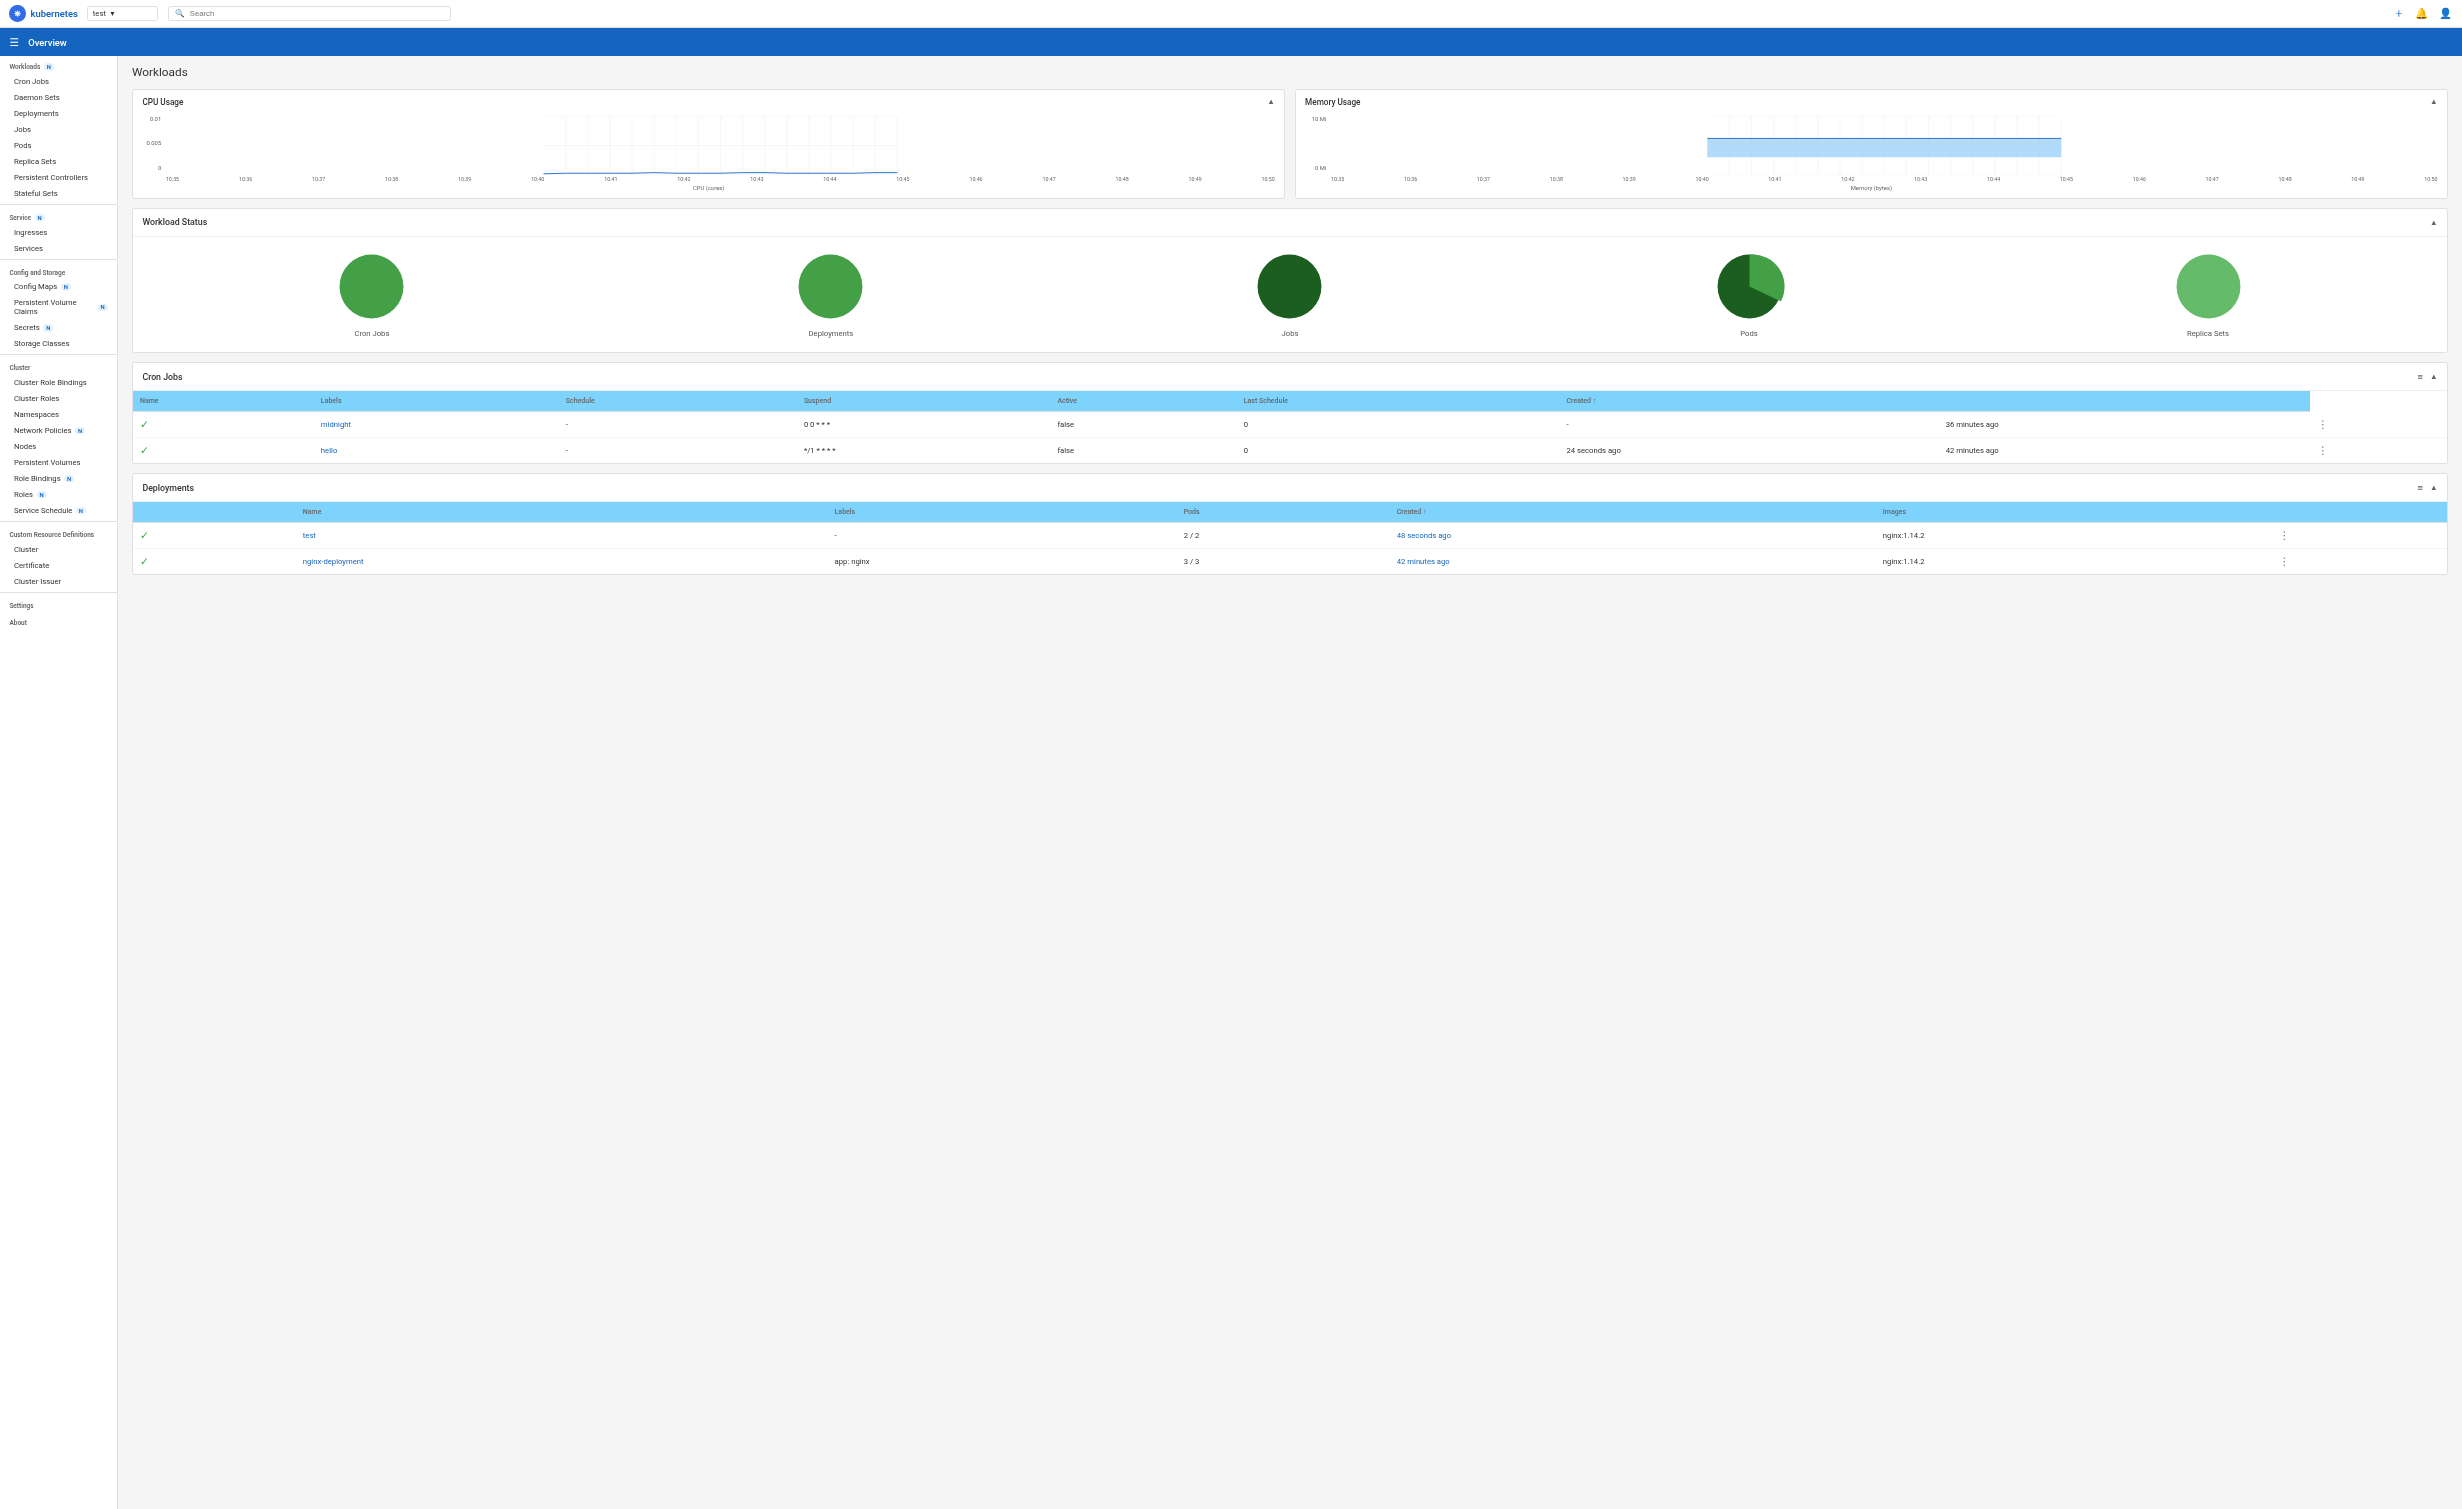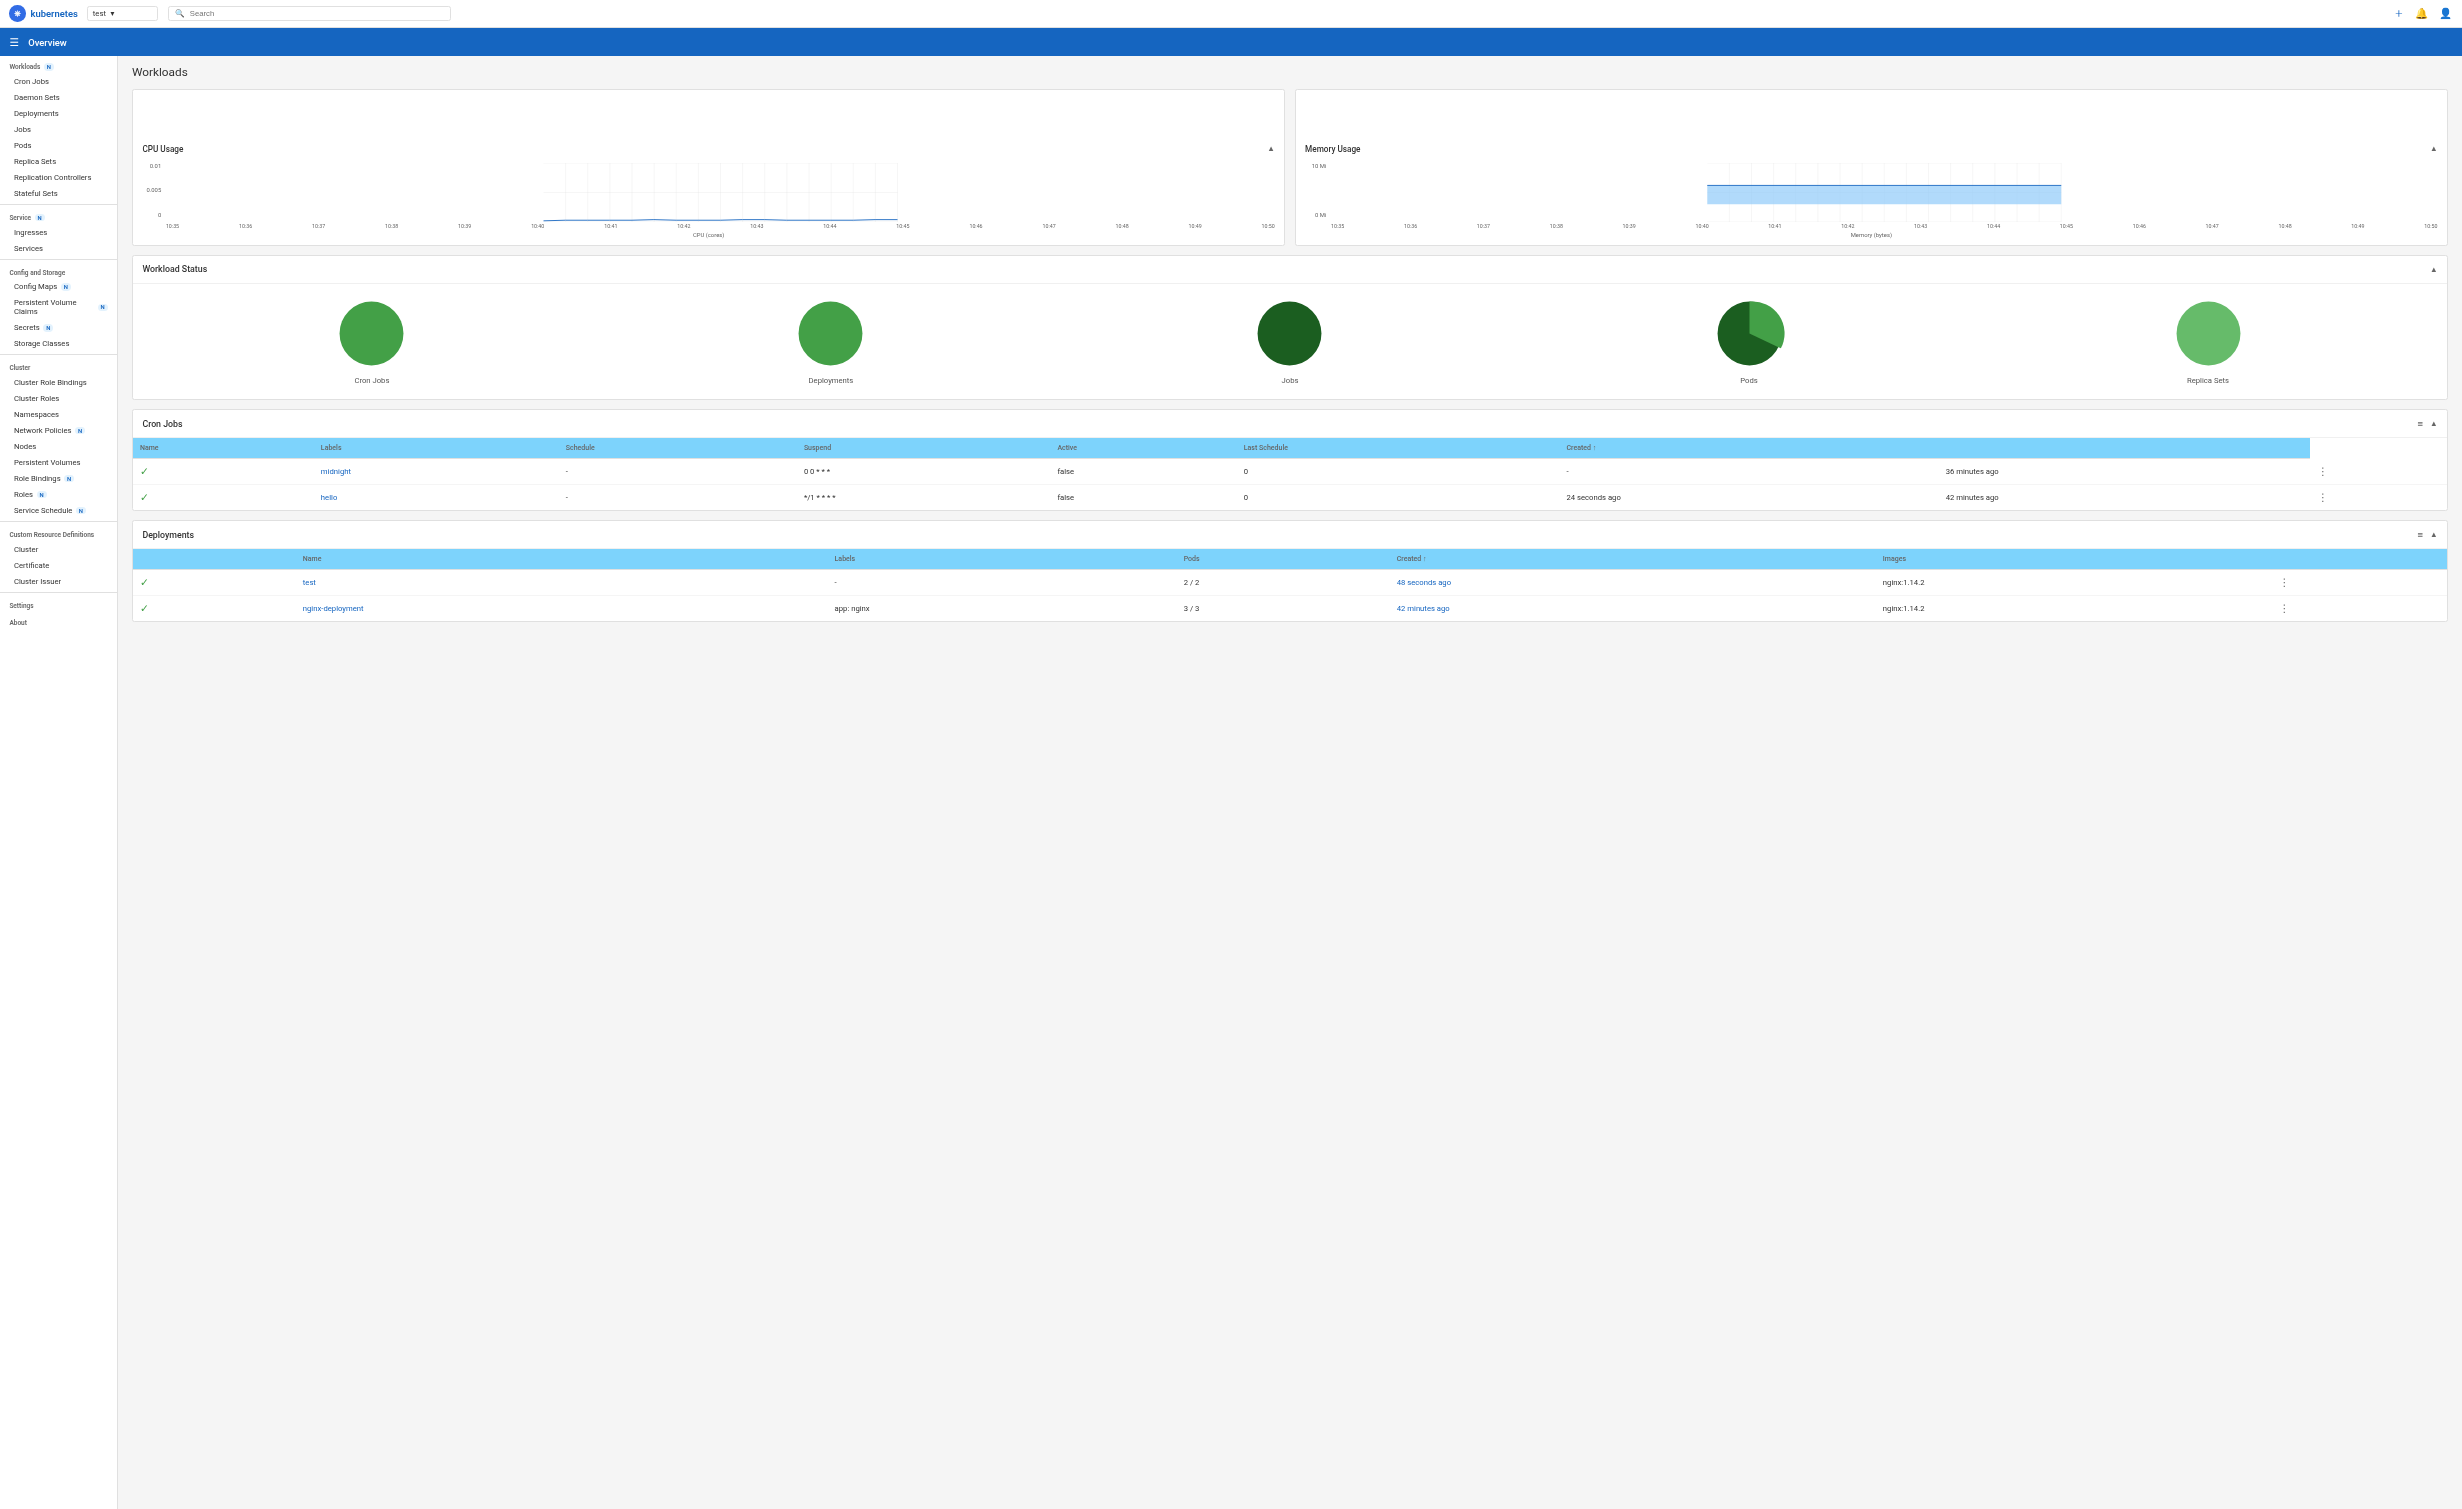--- a/index.html
+++ b/index.html
@@ -30,21 +30,21 @@
     .sidebar-item { padding: 3.5px 9.4px 3.5px 14px; cursor: pointer; color: #333; font-size: 7.7px; display: flex; align-items: center; gap: 3.5px; }
     .sidebar-divider { height: 0.6px; background: #e0e0e0; margin: 2.4px 0; }
 
     
     .content { flex: 1; overflow-y: auto; padding: 9.4px 14px; }
     .content-title { font-size: 11.8px; font-weight: 400; color: #333; margin-bottom: 9.4px; }
 
     
     .charts-row { display: flex; gap: 9.4px; margin-bottom: 9.4px; }
     .chart-card { flex: 1; background: #fff; border: 0.6px solid #e0e0e0; border-radius: 2.4px; }
-    .chart-header { display: flex; align-items: center; justify-content: space-between; padding: 7px 9.4px 4.7px 9.4px; margin-top: 47px; }
+    .chart-header { display: flex; align-items: center; justify-content: space-between; padding: 7px 9.4px 4.7px 9.4px; }
     .chart-title { font-size: 8.2px; font-weight: 500; }
     .chart-body { padding: 4.7px 9.4px 7px 9.4px; }
 
     
     .workload-status-body { padding: 14px 9.4px; display: flex; justify-content: space-around; align-items: center; }
     .workload-item { display: flex; flex-direction: column; align-items: center; gap: 7px; }
     .workload-label { font-size: 7.7px; color: #555; }
 
     
     .section-card { background: #fff; border: 0.6px solid #e0e0e0; border-radius: 2.4px; margin-bottom: 9.4px; }
@@ -120,21 +120,21 @@
     <div class="sidebar-item">
         <span>Jobs</span>
       </div>
     <div class="sidebar-item">
         <span>Pods</span>
       </div>
     <div class="sidebar-item">
         <span>Replica Sets</span>
       </div>
     <div class="sidebar-item">
-        <span>Replication Controllers</span>
+        <span>Persistent Controllers</span>
       </div>
     <div class="sidebar-item">
         <span>Stateful Sets</span>
       </div>
 
     <div class="sidebar-divider"></div>
 
     <div class="sidebar-section">
       <span>Service</span>
       <span class="sidebar-badge">N</span>

